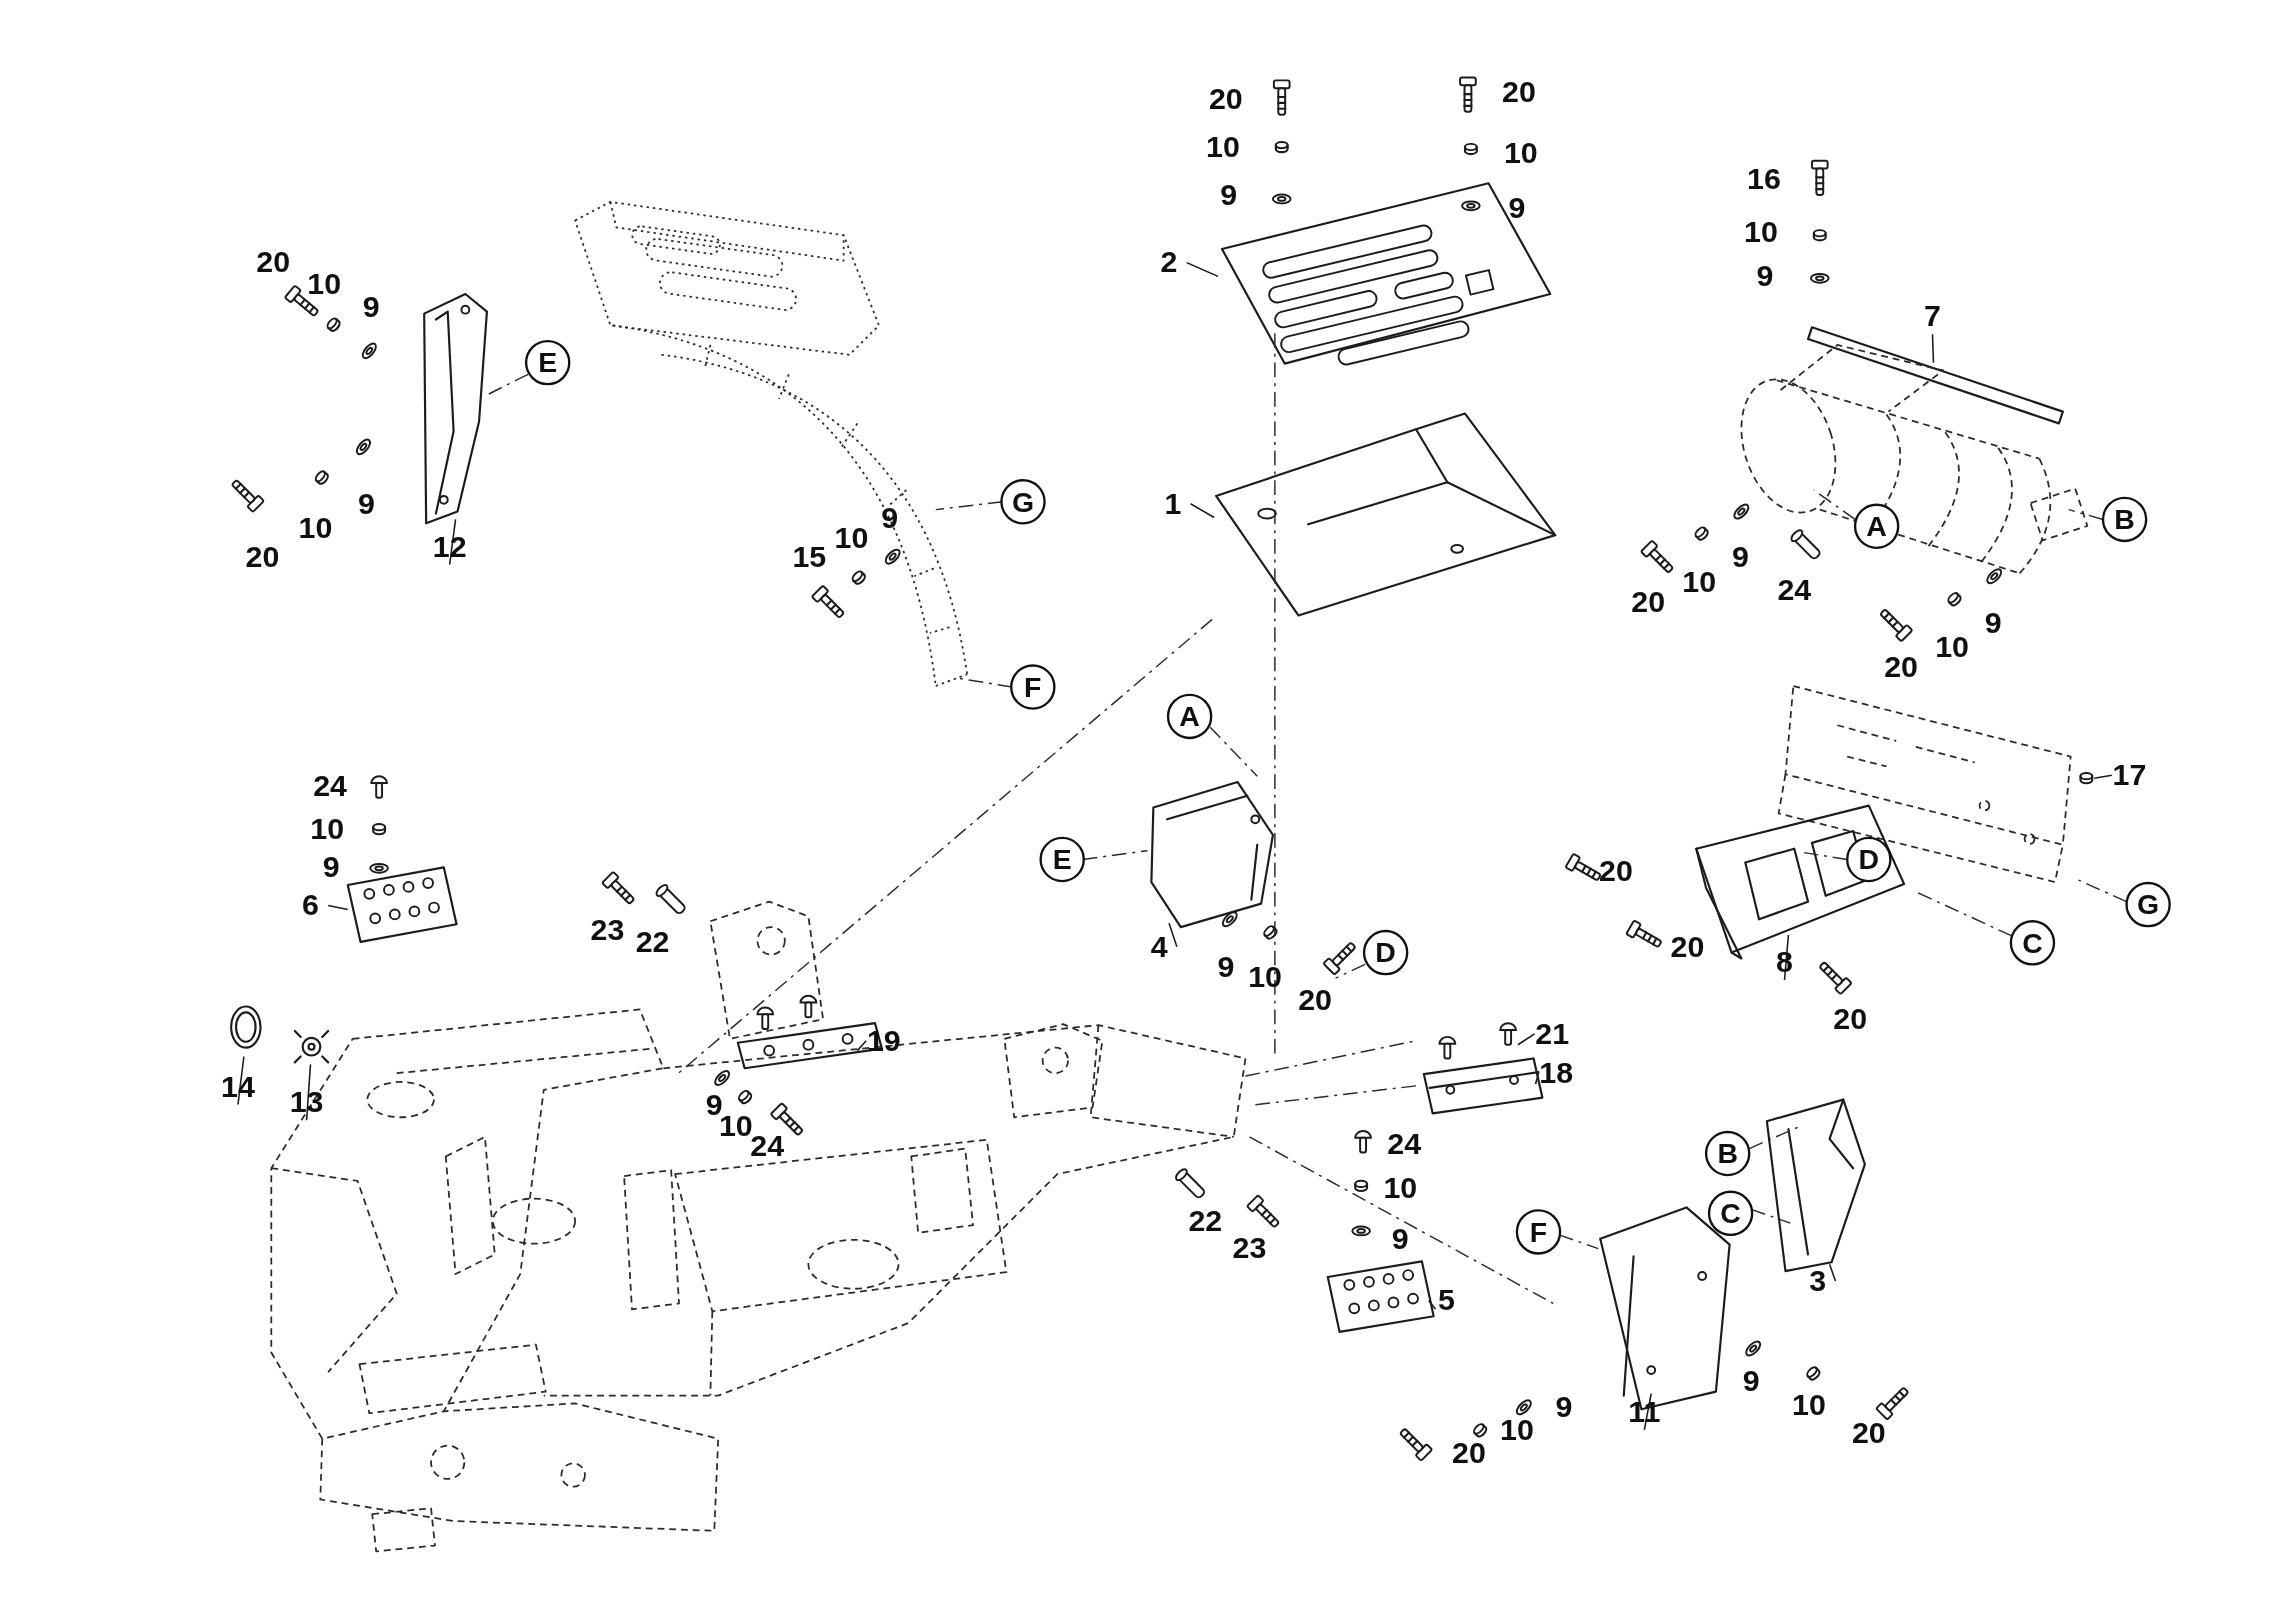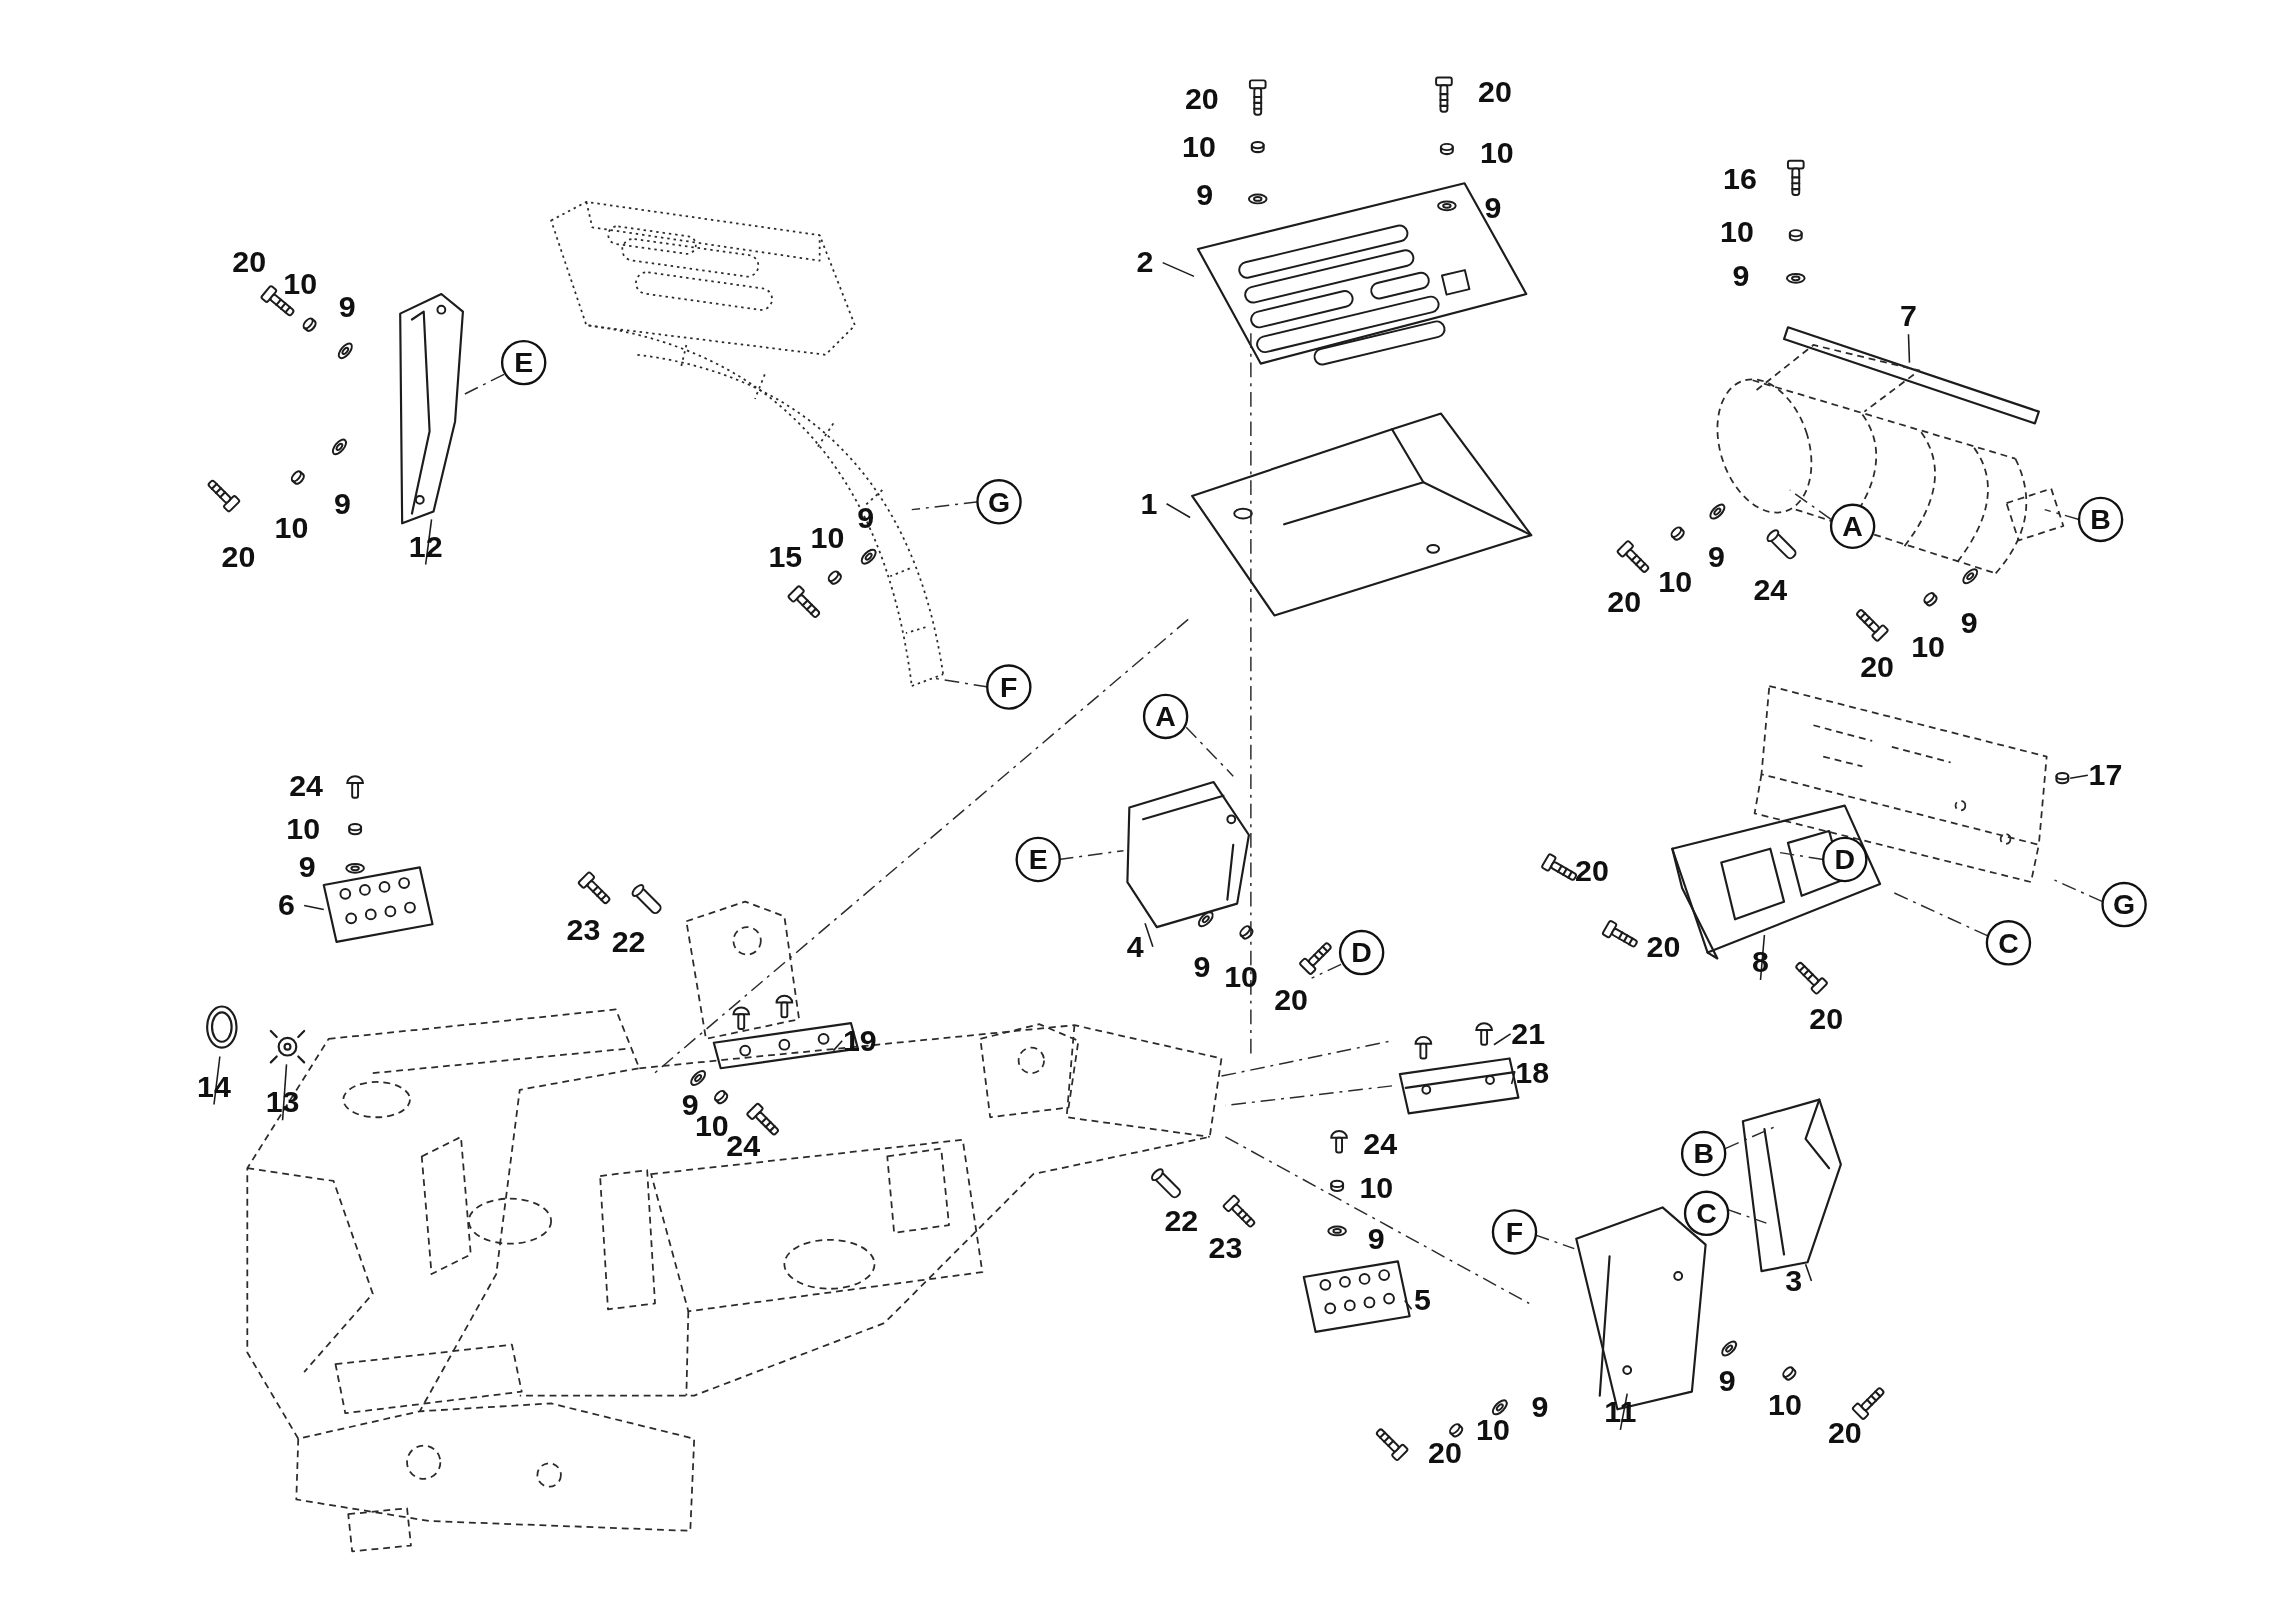--- a/index.html
+++ b/index.html
@@ -1,17 +1,17 @@
 <!DOCTYPE html>
 <html><head>
 <meta charset="utf-8">
 <style>
   html,body{margin:0;padding:0;background:#ffffff;}
   body{width:2293px;height:1621px;overflow:hidden;}
-  #stage{position:relative;width:2125px;height:1621px;background:#fff;}
+  #stage{position:relative;width:2125px;height:1621px;background:#fff;padding-left:24px;}
   svg{display:block;}
   .s{fill:none;stroke:#1c1c1c;stroke-width:2.2;stroke-linejoin:round;stroke-linecap:round;}
   .sf{fill:#ffffff;stroke:#1c1c1c;stroke-width:2;}
   .d{fill:none;stroke:#2b2b2b;stroke-width:1.8;stroke-dasharray:7 5;stroke-linejoin:round;}
   .dt{fill:none;stroke:#2b2b2b;stroke-width:1.8;stroke-dasharray:2.5 4;stroke-linejoin:round;}
   .dd{fill:none;stroke:#2b2b2b;stroke-width:1.5;stroke-dasharray:15 6 3 6;}
   .leader{stroke:#1c1c1c;stroke-width:1.6;}
   .lbl{font:600 31px "Liberation Sans",sans-serif;fill:#101010;}
   .ref{font:600 29px "Liberation Sans",sans-serif;fill:#101010;}
   .hole{fill:none;stroke:#1c1c1c;stroke-width:2;}

